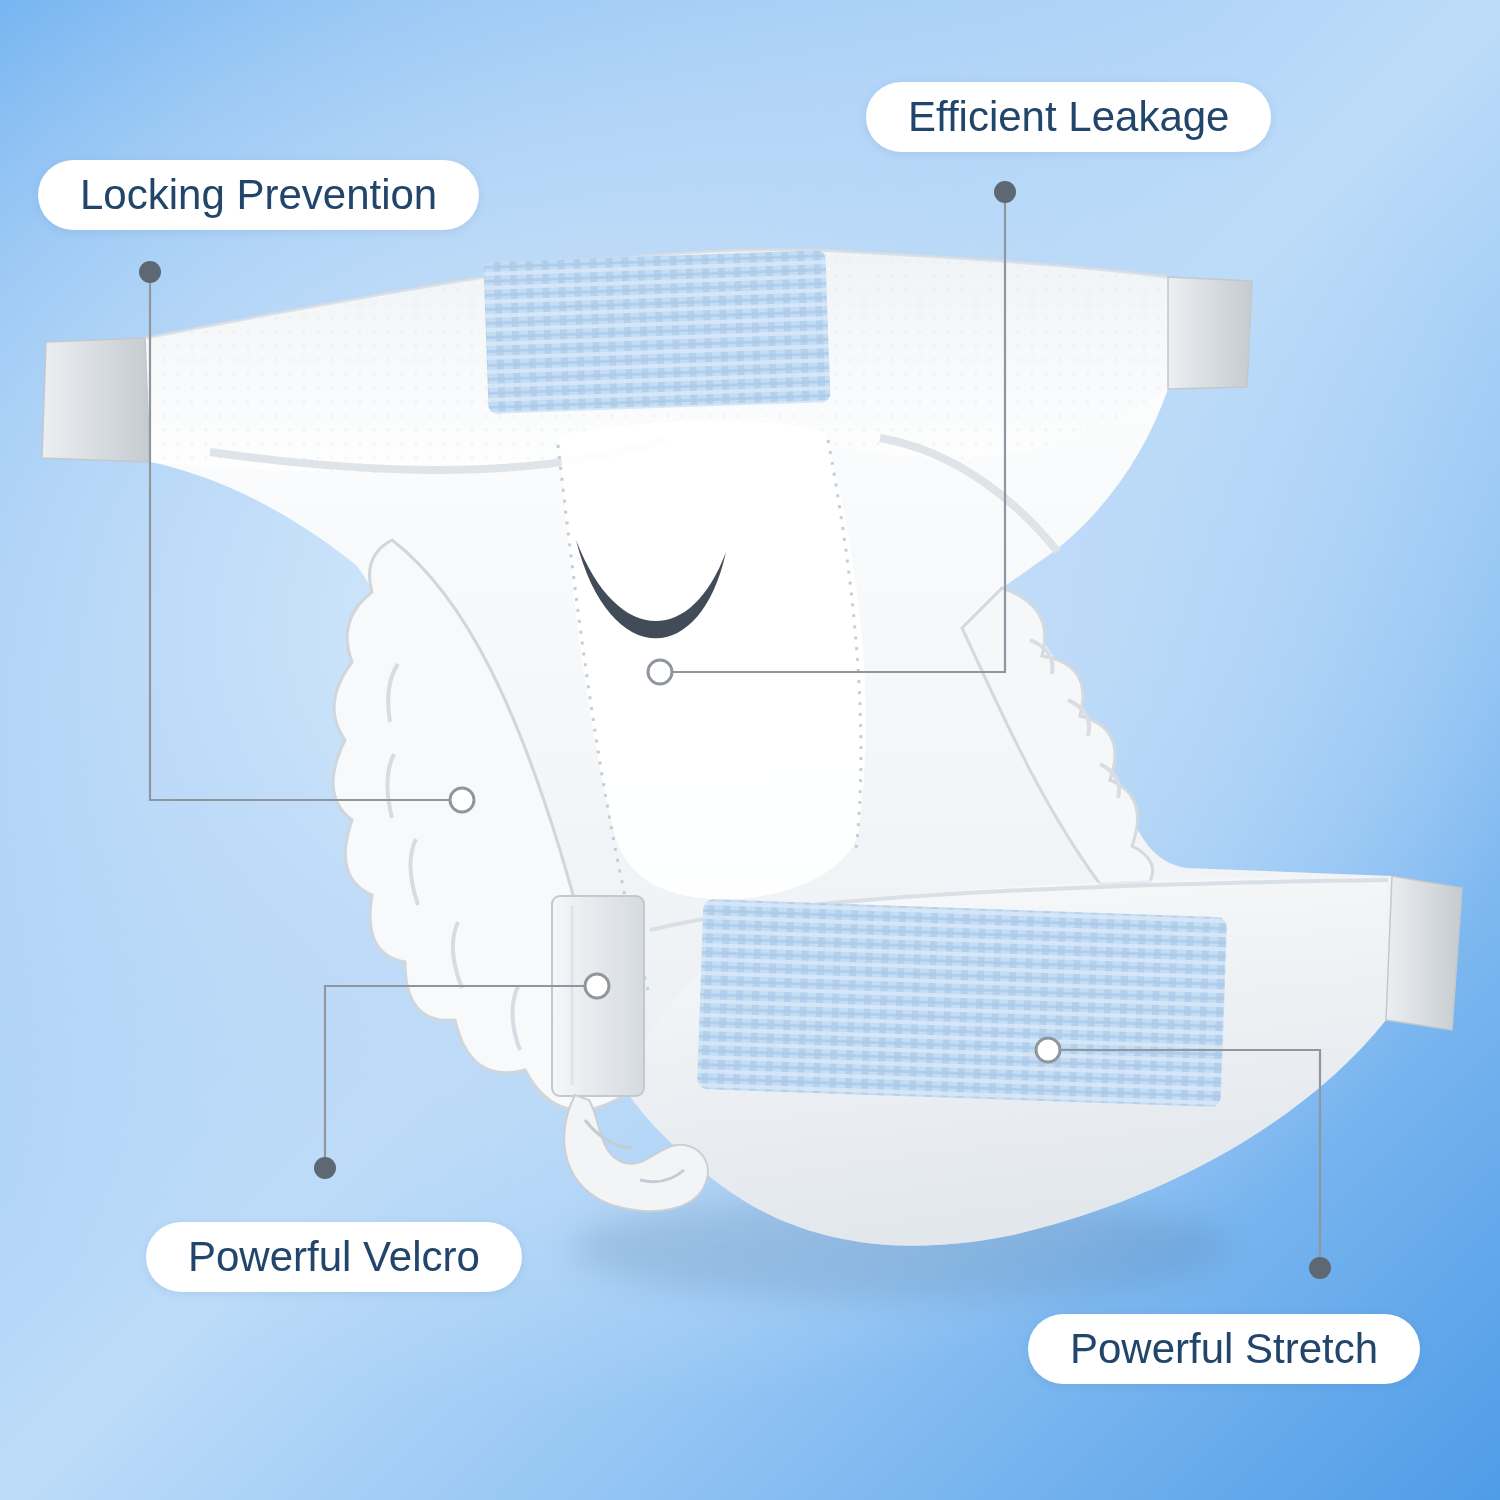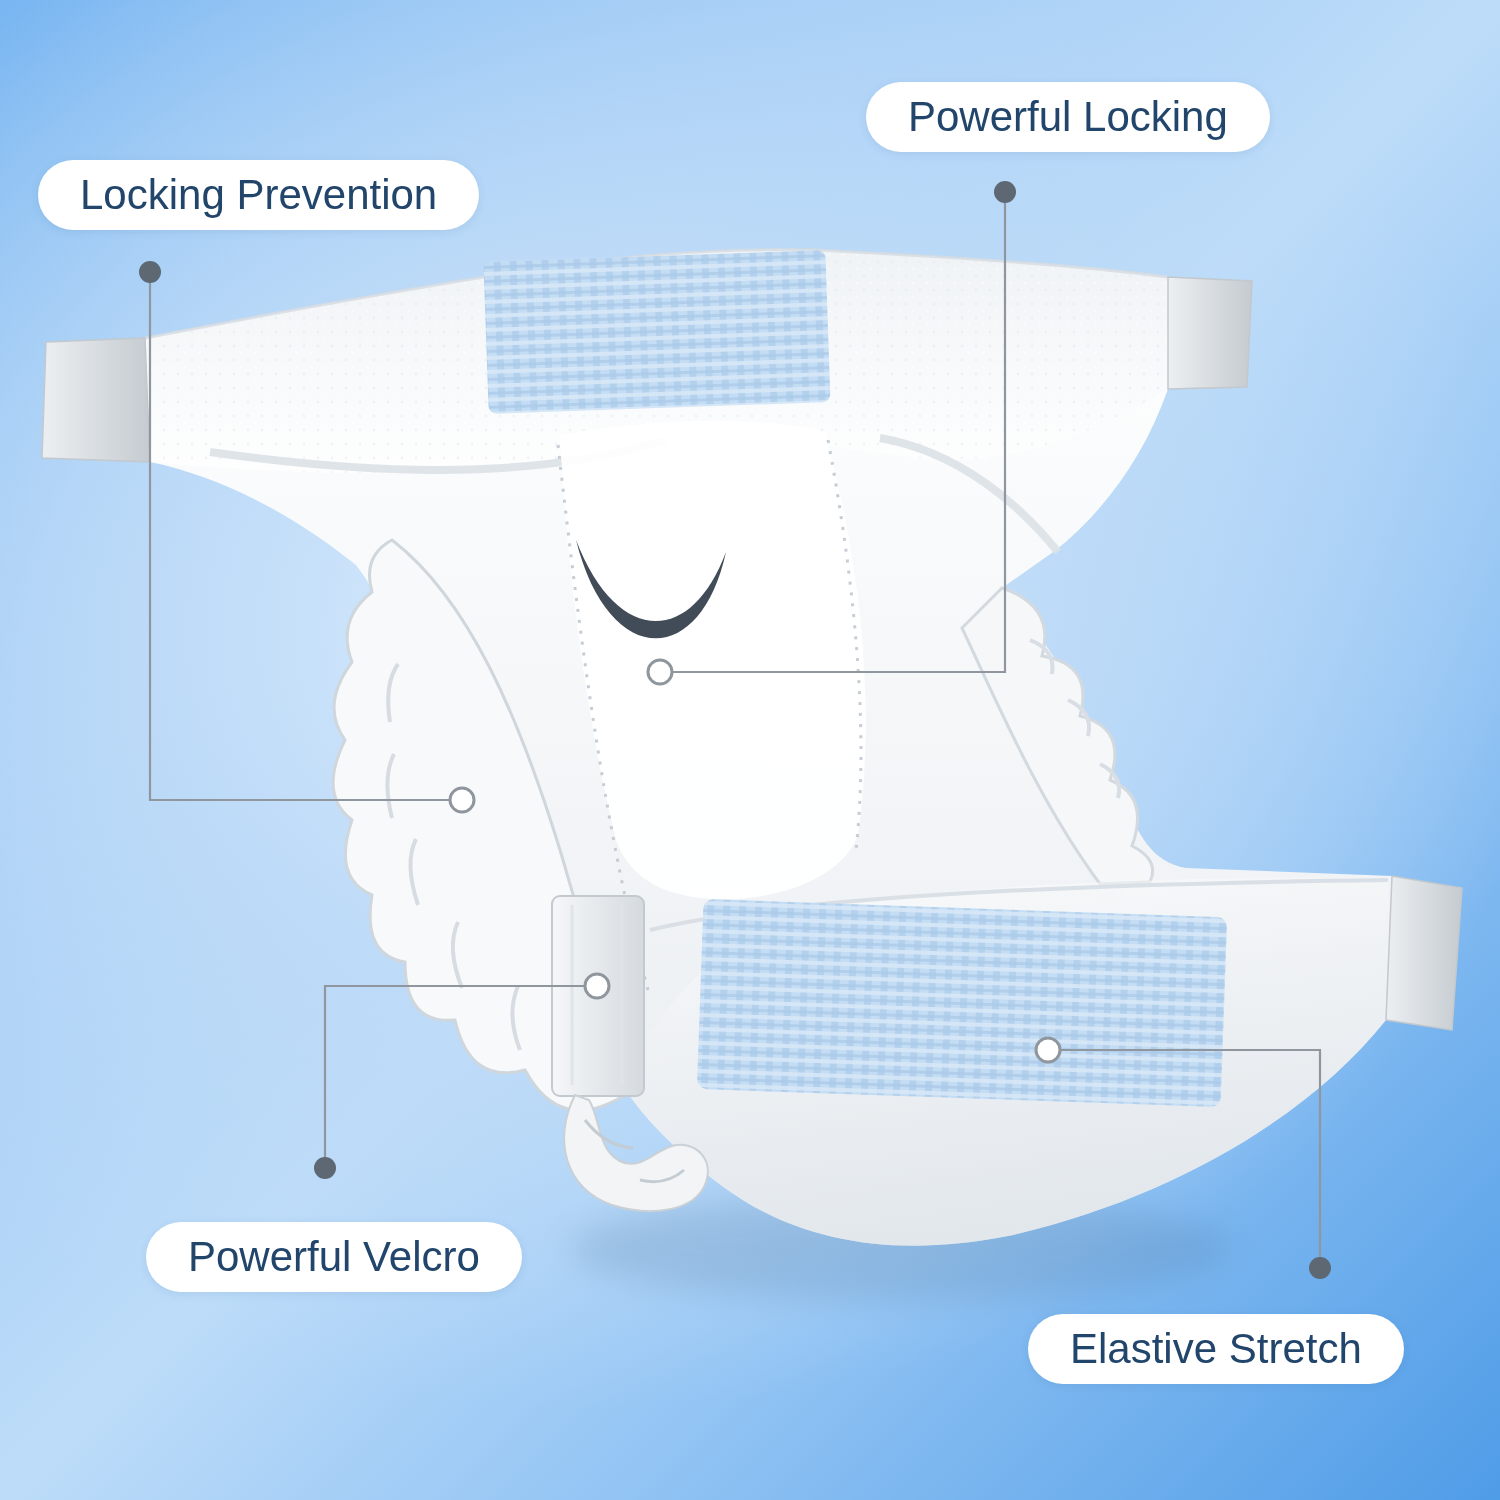--- a/index.html
+++ b/index.html
@@ -217,16 +217,16 @@
       <circle class="target" cx="597" cy="986" r="12"></circle>
     </g>
     <g>
       <path d="M1320,1268 L1320,1050 L1061,1050"></path>
       <circle class="dot" cx="1320" cy="1268" r="11"></circle>
       <circle class="target" cx="1048" cy="1050" r="12"></circle>
     </g>
   </svg>
 
   <div class="pill p0">Locking Prevention</div>
-  <div class="pill p1">Powerful Locking</div>
+  <div class="pill p1">Efficient Leakage</div>
   <div class="pill p2">Powerful Velcro</div>
-  <div class="pill p3">Elastive Stretch</div>
+  <div class="pill p3">Powerful Stretch</div>
 </div>
 
 </body></html>

